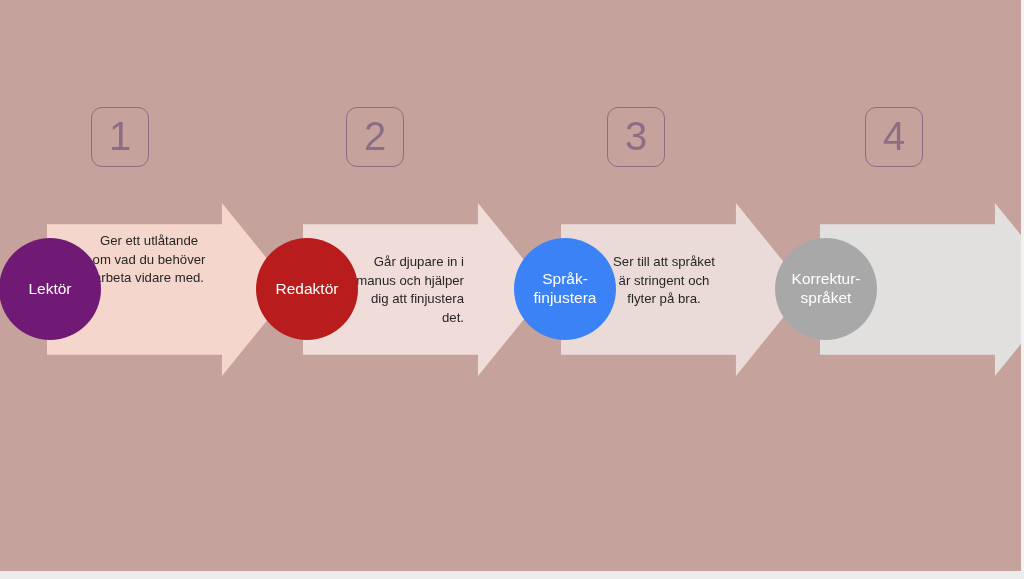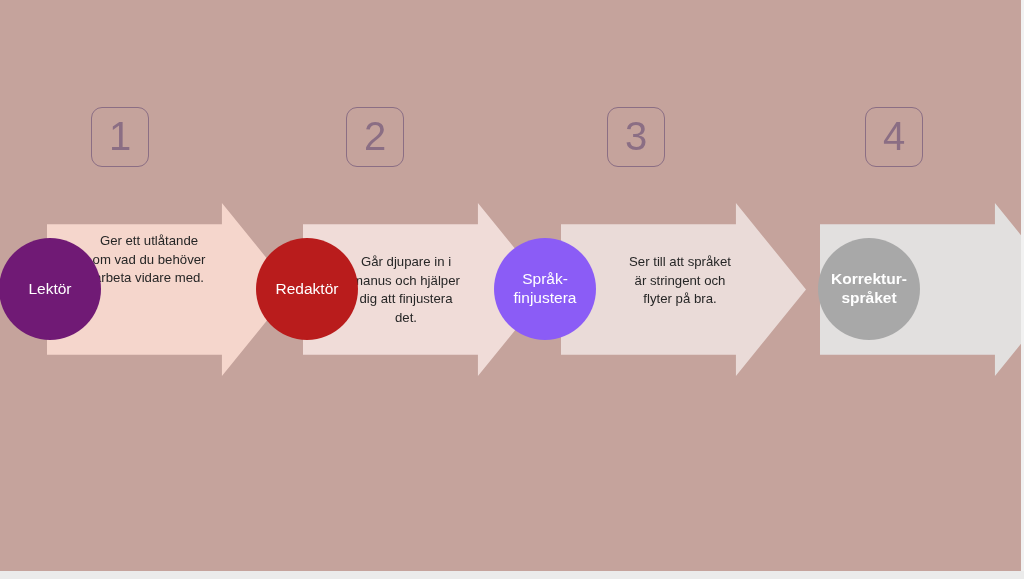--- a/index.html
+++ b/index.html
@@ -134,40 +134,40 @@
     <span>2</span>
   </div>
   <div class="num-box" style="left: 607px; top: 107px; border-color: rgb(139, 110, 132); color: rgb(139, 110, 132);">
     <span>3</span>
   </div>
   <div class="num-box" style="left: 865px; top: 107px; border-color: rgb(139, 110, 132); color: rgb(139, 110, 132);">
     <span>4</span>
   </div>
 
   <div class="arrow-text" id="text-1" style="left:91px;  top:232px;">Ger ett utlåtande om vad du behöver arbeta vidare med.</div>
-  <div class="arrow-text" id="text-2" style="left:348px; top:253px;">Går djupare in i manus och hjälper dig att finjustera det.</div>
-  <div class="arrow-text" id="text-3" style="left:606px; top:253px;margin-left:16px;">Ser till att språket är stringent och flyter på bra.</div>
+  <div class="arrow-text" id="text-2" style="left:348px; top:253px;text-align:right;">Går djupare in i manus och hjälper dig att finjustera det.</div>
+  <div class="arrow-text" id="text-3" style="left:606px; top:253px;">Ser till att språket är stringent och flyter på bra.</div>
 
   <div class="circle" id="circle-1" style="left: -1px; top: 238px; background: #701a75;">
     <div>
       <span>Lektör</span>
     </div>
   </div>
   <div class="circle" id="circle-2" style="left: 256px; top: 238px; background: #b91c1c;">
     <div>
       <span>Redaktör</span>
     </div>
   </div>
-  <div class="circle" id="circle-3" style="left: 494px; top: 238px; background: #8b5cf6;">
+  <div class="circle" id="circle-3" style="left: 514px; top: 238px; background: #3b82f6;">
     <div>
       <span>Språk-</span>
       <span>finjustera</span>
     </div>
   </div>
-  <div class="circle" id="circle-4" style="left: 818px; top: 238px; background: rgb(168, 168, 168); font-weight: bold;">
+  <div class="circle" id="circle-4" style="left: 775px; top: 238px; background: rgb(168, 168, 168);">
     <div>
       <span>Korrektur-</span>
       <span>språket</span>
     </div>
   </div>
 
   <div id="strip-right"></div>
   <div id="strip-bottom"></div>
 
 </div>

